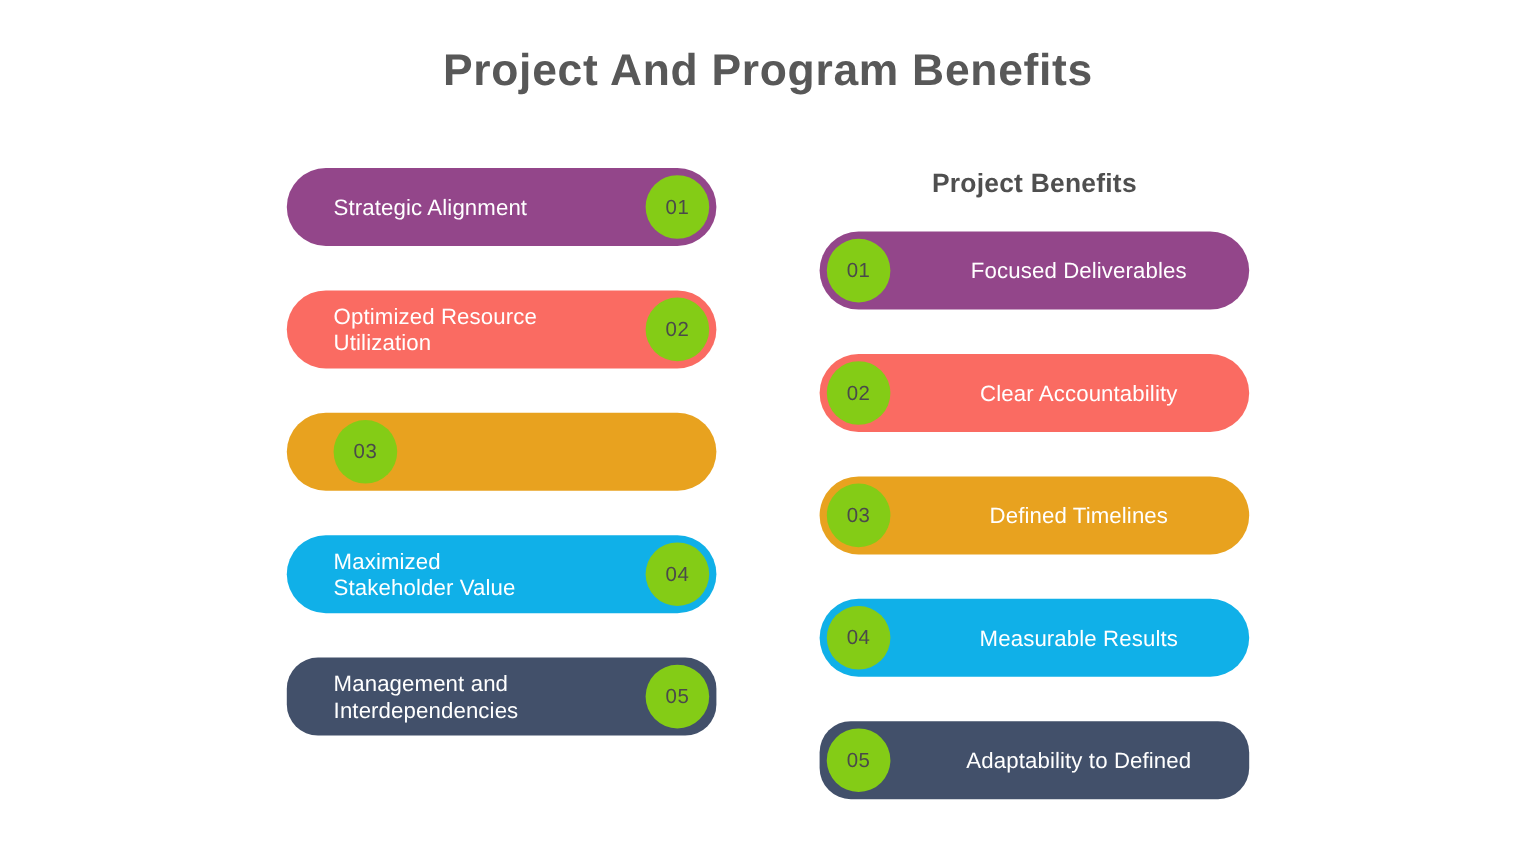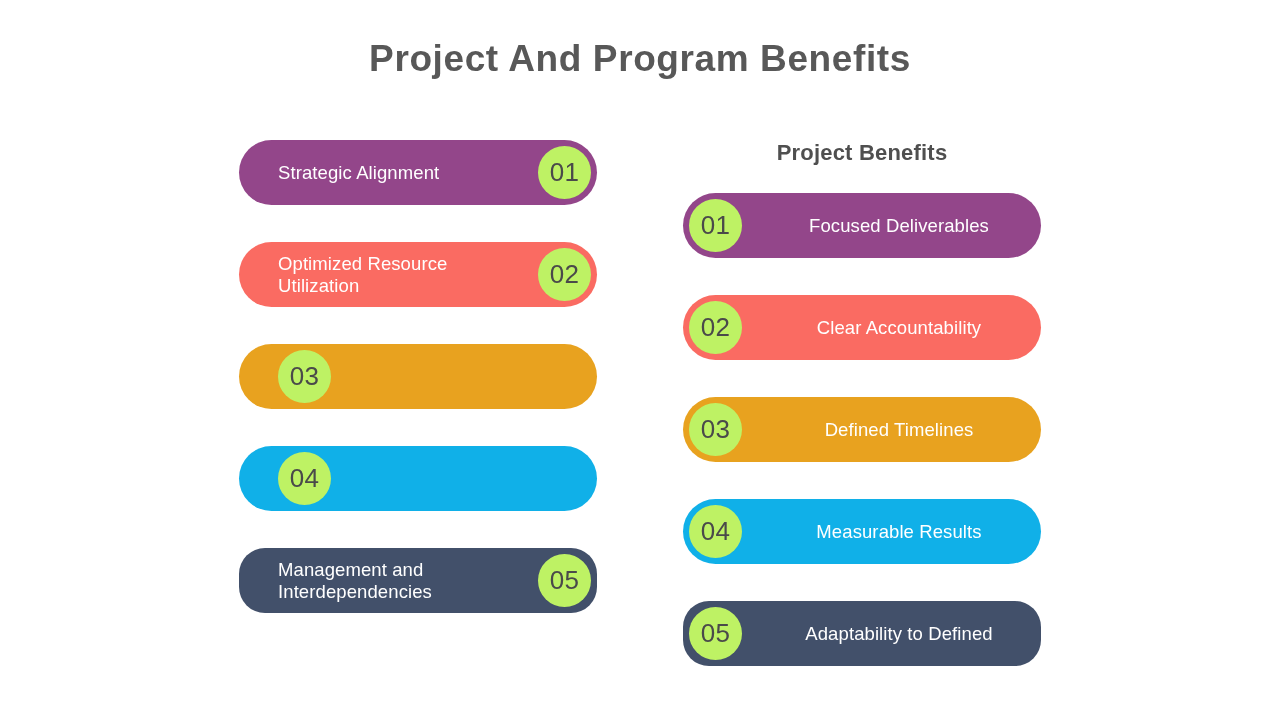--- a/index.html
+++ b/index.html
@@ -79,25 +79,25 @@
     font-weight: 400;
     letter-spacing: 0.1px;
     white-space: pre-line;
   }
 
   .pill-badge {
     width: 53px;
     height: 53px;
     min-width: 53px;
     border-radius: 50%;
-    background: #bef264;
+    background: #84cc16;
     display: flex;
     align-items: center;
     justify-content: center;
-    font-size: 26px;
+    font-size: 17px;
     color: #4a4a4a;
     letter-spacing: 0.4px;
   }
 
   
   .column-left .pill {
     padding: 0 6px 0 39px;
   }
   .column-left .pill-label { text-align: left; }
 
@@ -128,20 +128,22 @@
         <div class="pill-label">Optimized Resource
 Utilization</div>
         <div class="pill-badge">02</div>
       </div>
 
       <div class="pill" style="background-color: rgb(232, 162, 31);">
         <div class="pill-badge">03</div>
       </div>
 
       <div class="pill" style="background-color: rgb(16, 176, 232);">
+        <div class="pill-label">Maximized
+Stakeholder Value</div>
         <div class="pill-badge">04</div>
       </div>
 
       <div class="pill soft-radius" style="background-color: rgb(66, 80, 106);">
         <div class="pill-label">Management and
 Interdependencies</div>
         <div class="pill-badge">05</div>
       </div>
     </div>
 

